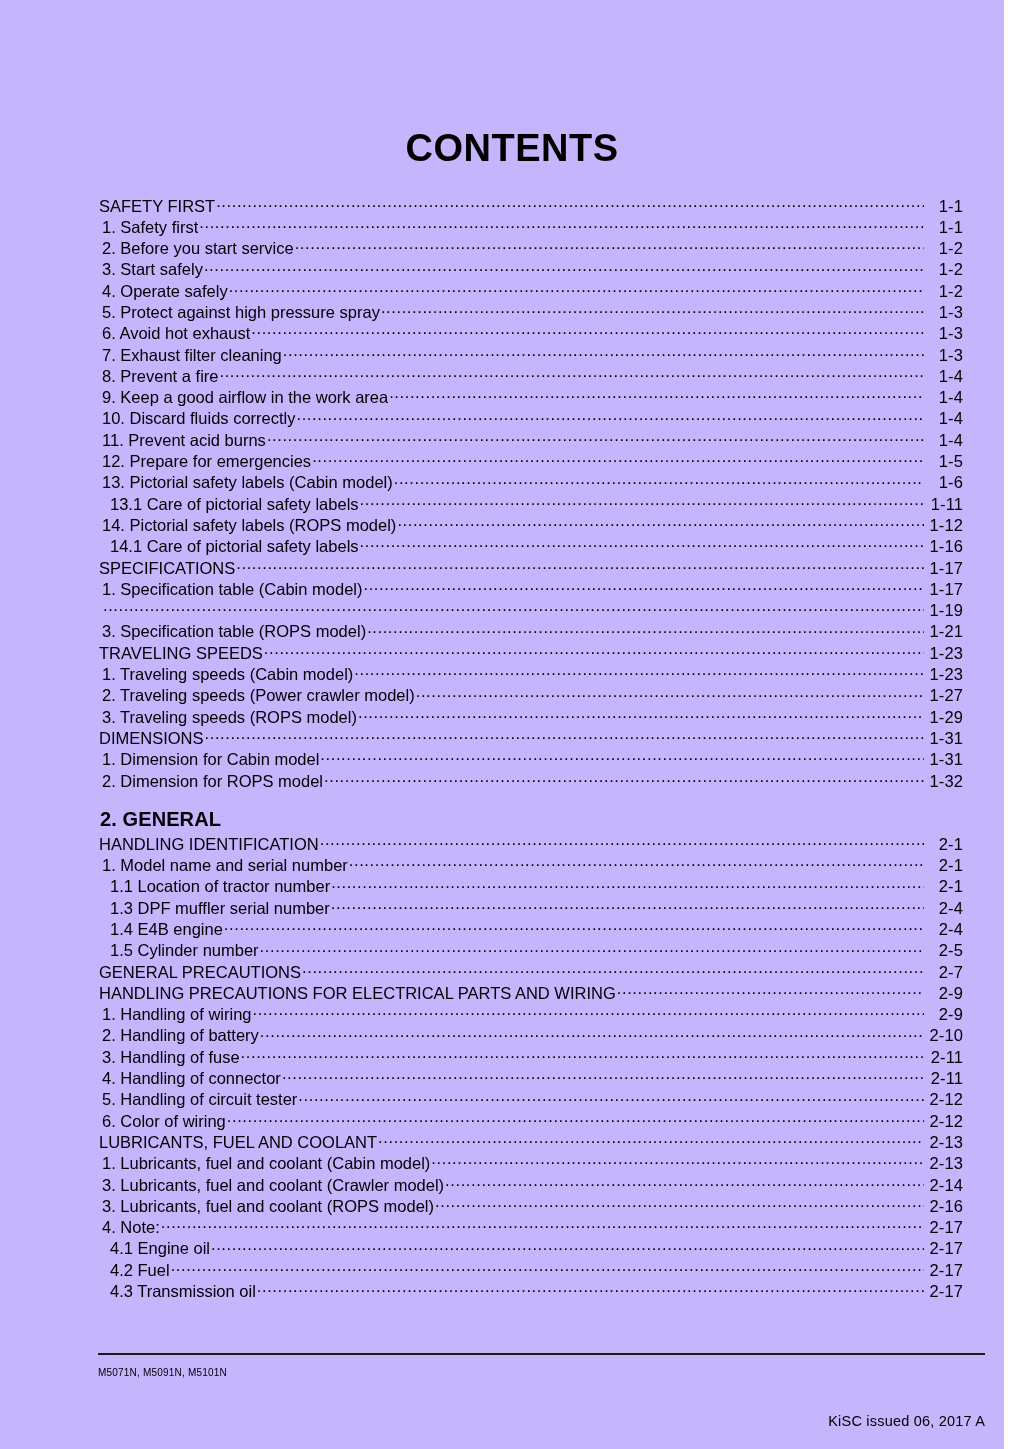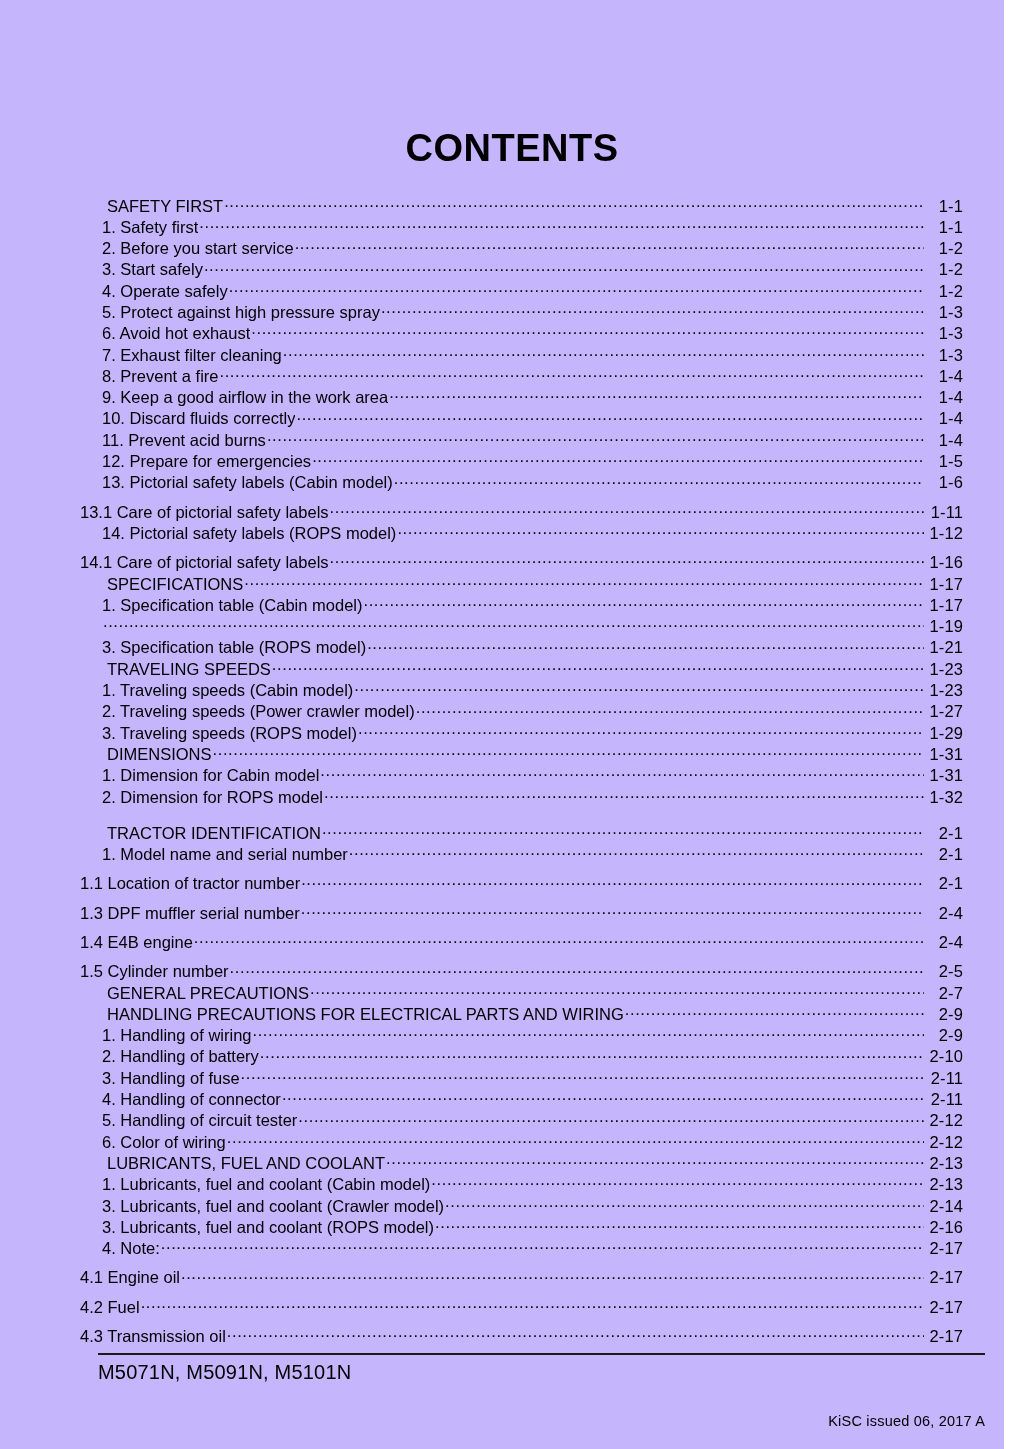--- a/index.html
+++ b/index.html
@@ -91,41 +91,41 @@
     white-space: nowrap;
   }
   .toc-page {
     flex: 0 0 auto;
     text-align: right;
     min-width: 38px;
     letter-spacing: 0.1px;
   }
 
   
-  .lvl1 { padding-left: 107px; }
+  .lvl1 { padding-left: 70px; margin-left: 29px; }
   .lvl2 { padding-left: 102px; }
-  .lvl3 { padding-left: 80px; margin-top: 8px; }
+  .lvl3 { padding-left: 110px; }
 
   
   .gap .toc-label::after { content: " "; }
 
   
   .footer-rule {
     position: absolute;
     left: 98px;
     top: 1353px;
     width: 887px;
     height: 2px;
     background: #1a1a1a;
   }
   .footer-left {
     position: absolute;
     left: 98px;
     top: 1363px;
-    font-size: 20px;
+    font-size: 10px;
     line-height: 19px;
     letter-spacing: 0.2px;
   }
   .footer-right {
     position: absolute;
     left: 0;
     top: 1363px;
     width: 985px;
     text-align: right;
     font-size: 16px;
@@ -286,22 +286,23 @@
           <span class="toc-dots"></span>
           <span class="toc-page">1-31</span>
         </div>
         <div class="toc-row lvl2 gap">
           <span class="toc-label">2. Dimension for ROPS model</span>
           <span class="toc-dots"></span>
           <span class="toc-page">1-32</span>
         </div>
       </div>
       <div class="chapter">
-        <div class="toc-row lvl1 gap">
-          <span class="toc-label">TRACTOR IDENTIFICATION</span>
+        <div class="chapter-title">2. GENERAL</div>
+        <div class="toc-row lvl1 gap">
+          <span class="toc-label">HANDLING IDENTIFICATION</span>
           <span class="toc-dots"></span>
           <span class="toc-page">2-1</span>
         </div>
         <div class="toc-row lvl2 gap">
           <span class="toc-label">1. Model name and serial number</span>
           <span class="toc-dots"></span>
           <span class="toc-page">2-1</span>
         </div>
         <div class="toc-row lvl3 gap">
           <span class="toc-label">1.1 Location of tractor number</span>

